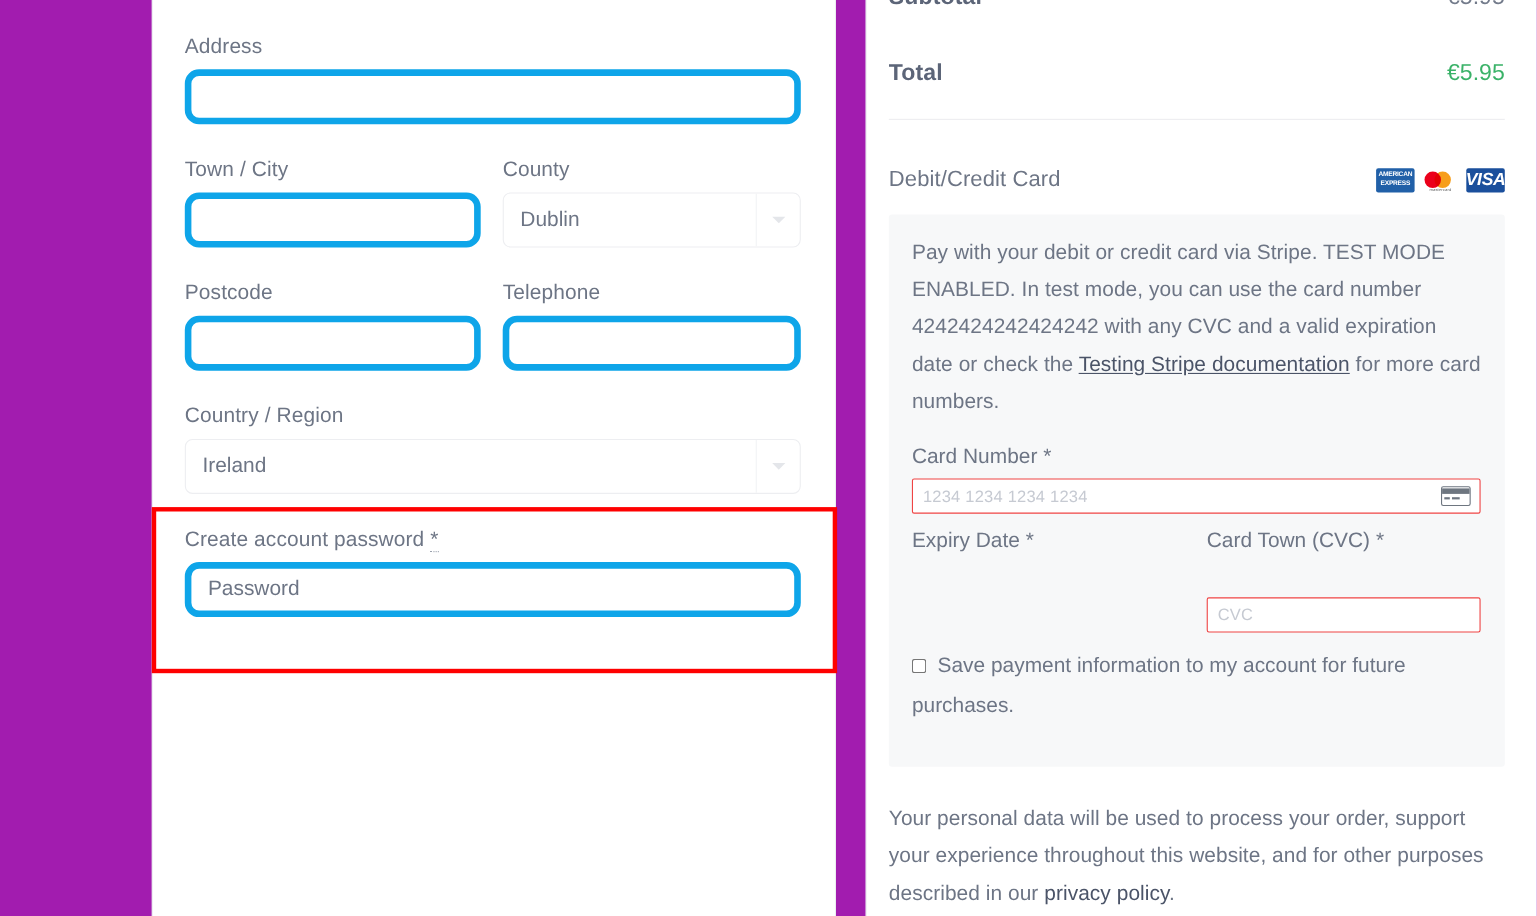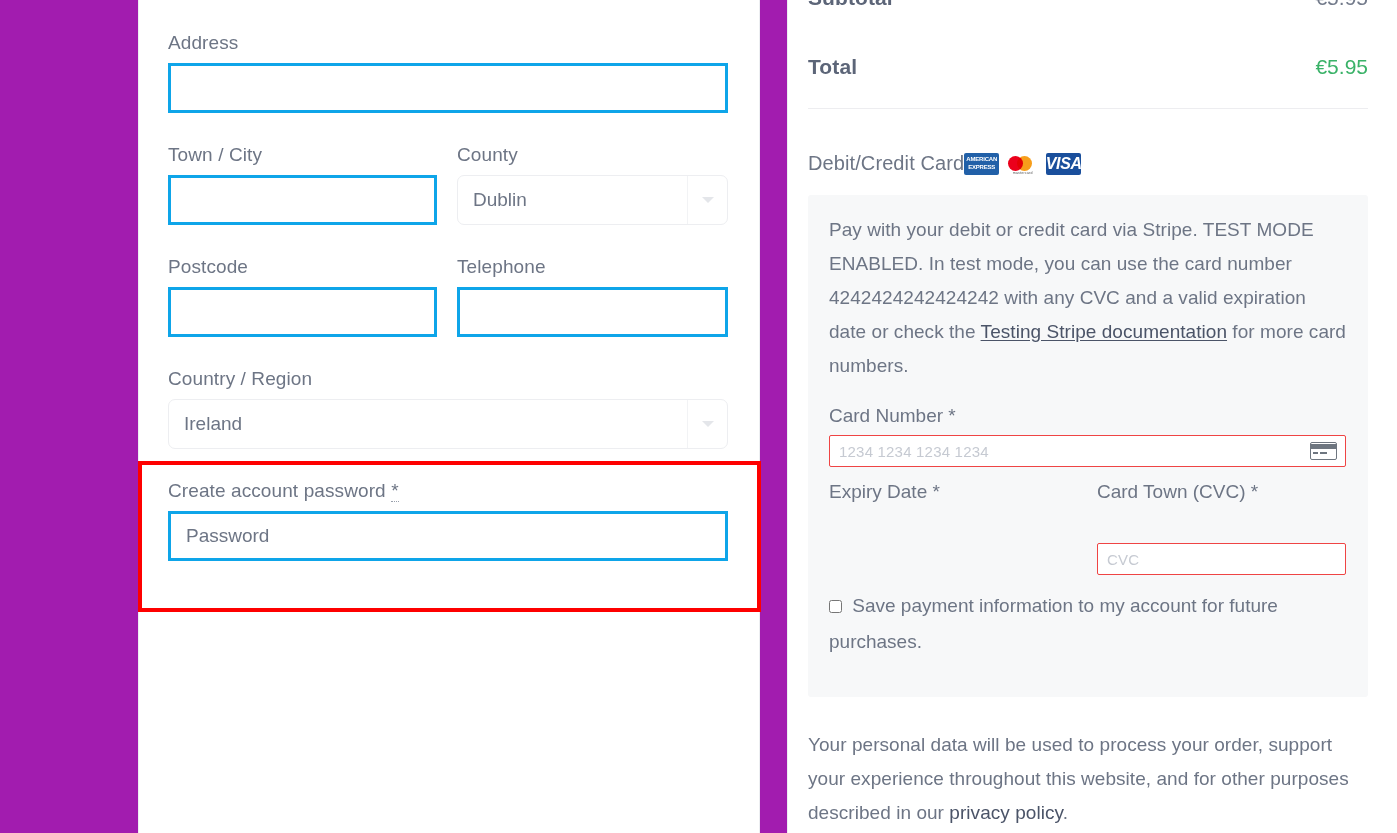--- a/index.html
+++ b/index.html
@@ -46,22 +46,22 @@
   .req-star {
     color: #6d7585;
     text-decoration: none;
     border-bottom: 1px dotted #9aa1ad;
   }
 
   .txt-input {
     display: block;
     width: 100%;
     height: 50px;
-    border: 3px solid #0ea5e9;
-    border-radius: 0;
+    border: 6px solid #0ea5e9;
+    border-radius: 13px;
     background: #ffffff;
     font-family: "Liberation Sans", sans-serif;
     font-size: 19px;
     color: #6d7585;
     padding: 0 15px;
     outline: none;
   }
   .txt-input::placeholder { color: #6d7585; opacity: 1; }
 
   .selectbox {
@@ -176,20 +176,21 @@
     height: 1px;
     background: #ededf0;
   }
 
   .pay-head {
     position: absolute;
     left: 20px;
     top: 152px;
     width: 560px;
     display: flex;
+    justify-content: space-between;
     align-items: center;
   }
   .pay-title {
     font-size: 20px;
     color: #6d7585;
     letter-spacing: 0.1px;
   }
   .card-logos { display: flex; gap: 6px; align-items: center; }
 
   .logo {

